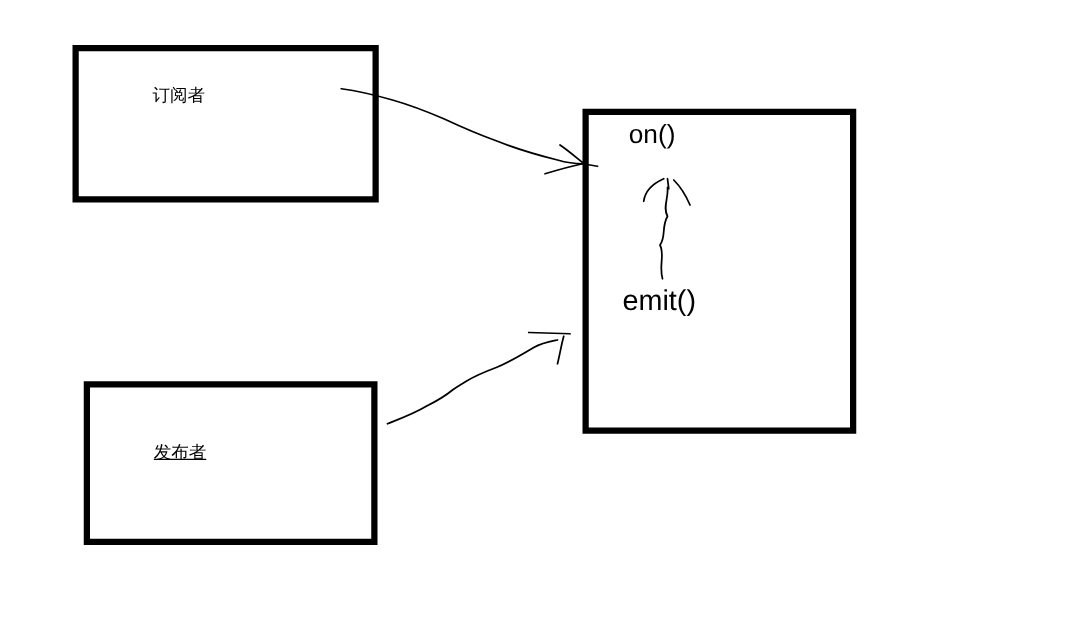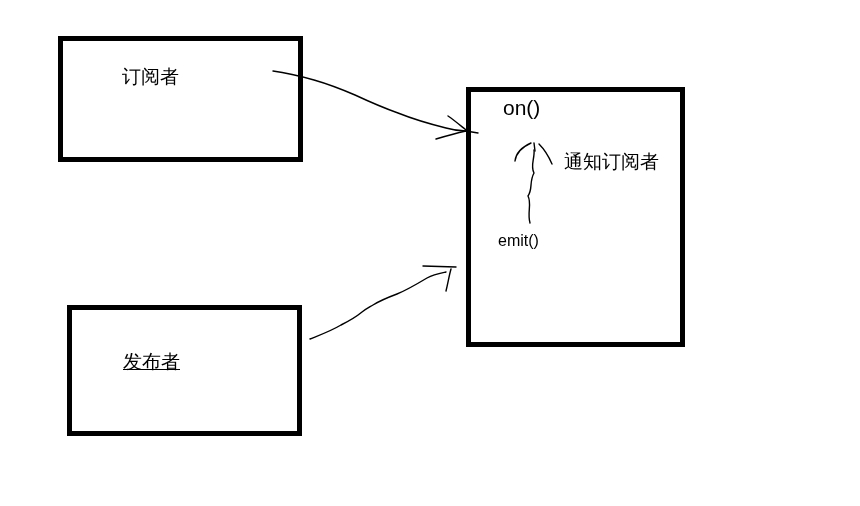--- a/index.html
+++ b/index.html
@@ -16,29 +16,29 @@
     position:absolute;
     border:5px solid #000;
     background:#fff;
     box-sizing:border-box;
   }
   .box-subscriber{left:58px;top:36px;width:245px;height:126px;}
   .box-publisher{left:67px;top:305px;width:235px;height:131px;}
   .box-eventbus{left:466px;top:87px;width:219px;height:260px;}
   .label{
     position:absolute;
-    font-size:19px;
+    font-size:14px;
     line-height:21px;
     white-space:nowrap;
     color:#000;
   }
   .lbl-subscriber{left:122px;top:66px;}
   .lbl-publisher{left:123px;top:351px;text-decoration:underline;}
   .lbl-on{left:503px;top:97px;font-size:21px;}
-  .lbl-emit{left:498px;top:230px;font-size:16px;}
+  .lbl-emit{left:498px;top:230px;font-size:23px;}
   .lbl-notify{left:564px;top:151px;}
   svg.ink{
     position:absolute;left:0;top:0;width:860px;height:506px;
     pointer-events:none;
   }
   svg.ink path{
     fill:none;
     stroke:#000;
     stroke-width:1.4;
     stroke-linecap:round;
@@ -52,21 +52,20 @@
 
   <div class="box box-subscriber"></div>
   <span class="label lbl-subscriber">订阅者</span>
 
   <div class="box box-publisher"></div>
   <span class="label lbl-publisher">发布者</span>
 
   <div class="box box-eventbus"></div>
   <span class="label lbl-on">on()</span>
   <span class="label lbl-emit">emit()</span>
-  <span class="label lbl-notify">通知订阅者</span>
 
   <svg class="ink" viewBox="0 0 860 506">
 
     <g>
       <path d="M273,71 C288,73 300,76 314,80 C328,84 341,89 355,95 C370,102 384,108 398,113
                C413,119 430,124 446,128 C453,130 460,131 466,131"></path>
       <path d="M448,116 C454,120 461,126 466,130"></path>
       <path d="M436,139 C446,136 457,133 466,131 L478,133"></path>
     </g>
 

